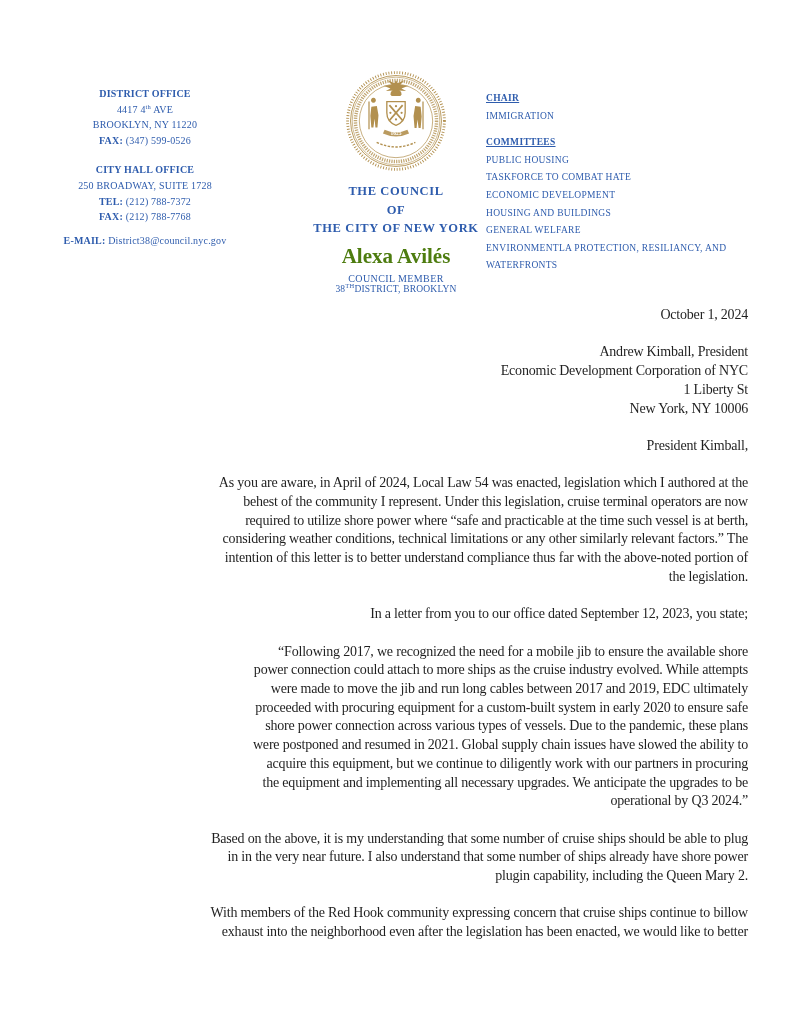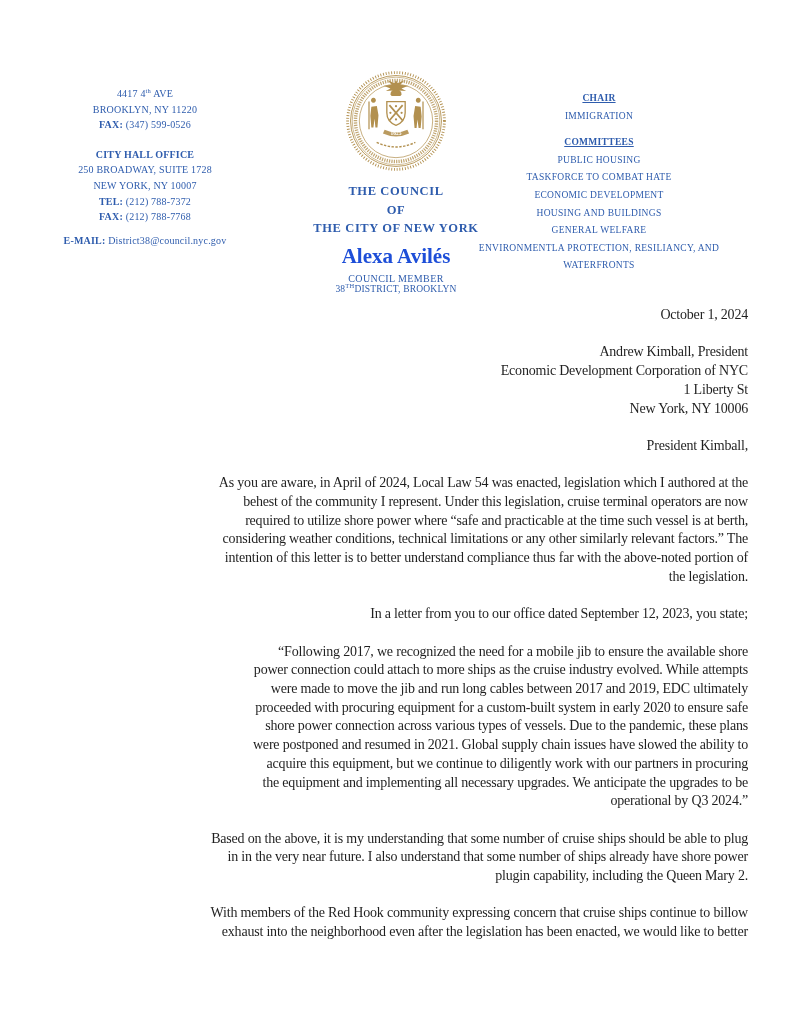--- a/index.html
+++ b/index.html
@@ -18,27 +18,27 @@
   }
   .lh-left .office-gap{height:14px;}
   .lh-left .email-gap{height:8px;}
   .lh-left b{font-weight:bold;}
   .lh-center{
     position:absolute;left:296px;top:68px;width:200px;
     text-align:center;color:#2e5cad;
   }
   .seal-wrap{width:102px;margin:0 auto;}
   .org-line{font-size:12.5px;line-height:14.5px;letter-spacing:.6px;margin-top:4px;font-weight:bold;}
-  .member-name{font-size:21px;font-weight:bold;color:#1d4ed8;margin-top:9px;line-height:23px;}
+  .member-name{font-size:21px;font-weight:bold;color:#4d7c0f;margin-top:9px;line-height:23px;}
   .member-title{font-size:10px;letter-spacing:.4px;margin-top:5px;line-height:11px;}
   .member-district{font-size:9.5px;letter-spacing:.2px;line-height:11px;}
   sup.sp{font-size:6.5px;vertical-align:super;line-height:0;}
   .lh-right{
-    position:absolute;left:466px;top:90px;width:266px;
-    text-align:center;color:#2e5cad;
+    position:absolute;left:486px;top:90px;width:266px;
+    color:#2e5cad;
     font-size:9.5px;line-height:17.6px;letter-spacing:.3px;
   }
   .lh-right .heading{font-weight:bold;text-decoration:underline;}
   .lh-right .grp-gap{height:9px;}
   
   .letter-body{
     position:absolute;left:88px;top:306px;width:660px;
     font-family:Liberation Serif, serif;
     font-size:14px;letter-spacing:-0.2px;line-height:18.7px;
     color:#1f1f1f;
@@ -46,27 +46,27 @@
   }
   .letter-body p{margin:0 0 18.7px 0;}
   .quote-block{padding-left:35px;}
 </style>
 </head>
 <body>
 
 <div class="page">
 
   <div class="lh-left">
+    <div><b>DISTRICT OFFICE</b></div>
     <div><span>4417 4</span><sup class="sp">th</sup><span> AVE</span></div>
     <div>BROOKLYN, NY 11220</div>
     <div><b>FAX:</b><span> (347) 599-0526</span></div>
     <div class="office-gap"></div>
     <div><b>CITY HALL OFFICE</b></div>
     <div>250 BROADWAY, SUITE 1728</div>
-    <div>NEW YORK, NY 10007</div>
     <div><b>TEL:</b><span> (212) 788-7372</span></div>
     <div><b>FAX:</b><span> (212) 788-7768</span></div>
     <div class="email-gap"></div>
     <div><b>E-MAIL:</b><span> District38@council.nyc.gov</span></div>
   </div>
 
   <div class="lh-center">
     <div class="seal-wrap">
       <svg width="102" height="108" viewBox="0 0 100 106">
         <g stroke="#b2904f" fill="none">

